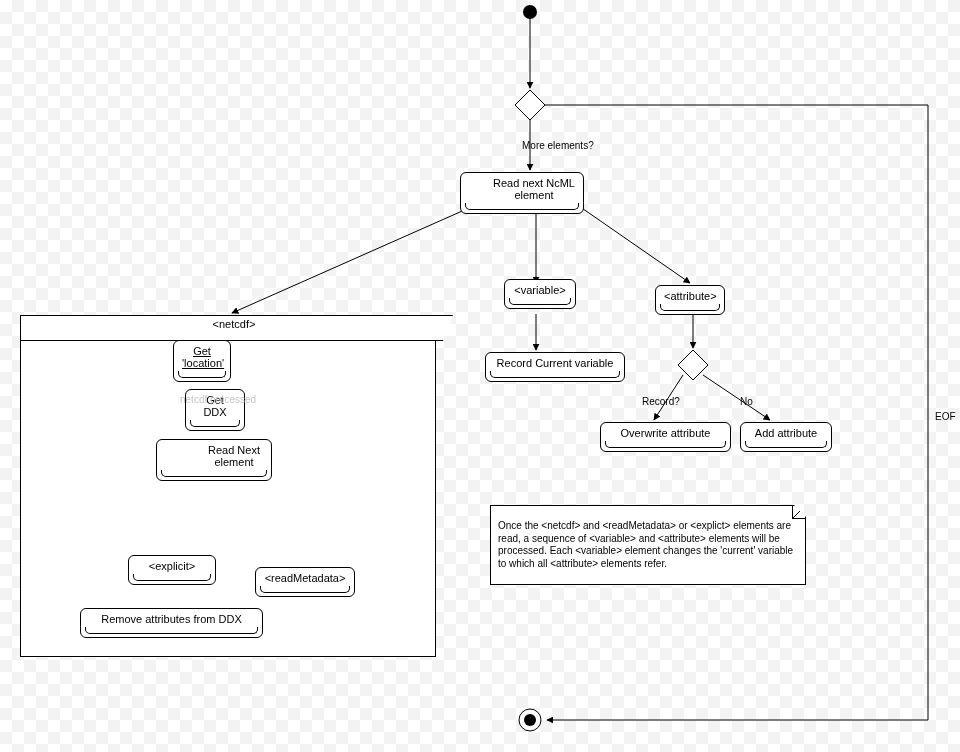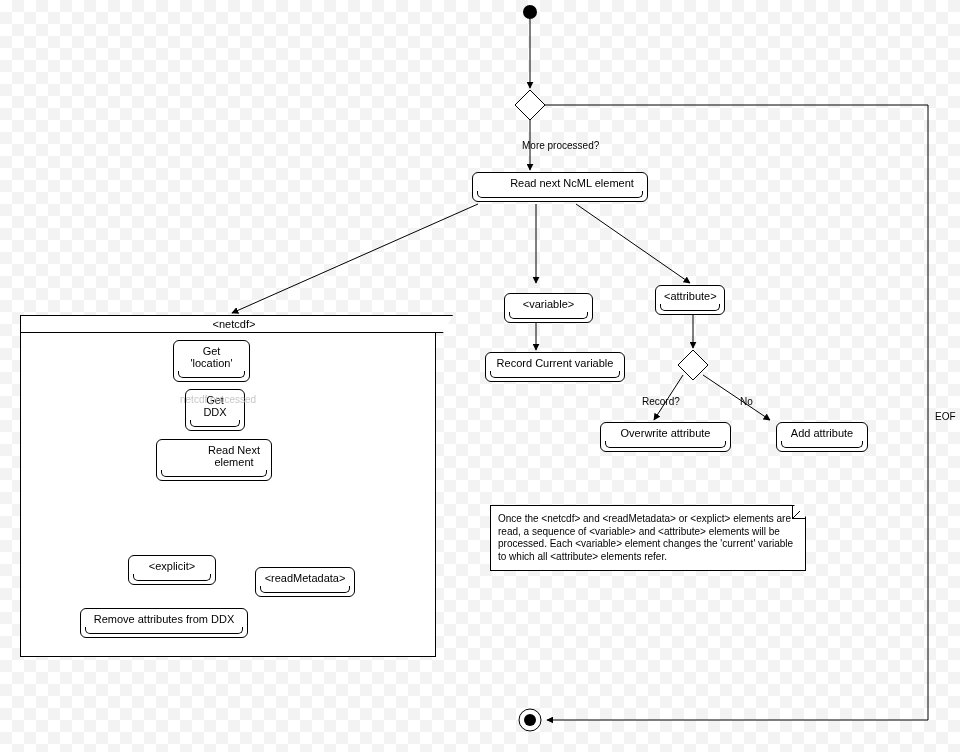--- a/index.html
+++ b/index.html
@@ -52,30 +52,30 @@
     background: #fff;
     border: 1px solid #000;
     z-index: 2;
   }
   .frame-title {
     position: absolute;
     top: -1px; left: -1px;
     border: 1px solid #000;
     border-right: none;
     background: #fff;
-    padding: 2px 14px 2px 8px;
+    padding: 2px 14px 10px 8px;
     font-size: 11px;
     clip-path: polygon(0 0, 100% 0, calc(100% - 10px) 100%, 0 100%);
     white-space: nowrap;
   }
   .note {
     position: absolute;
     background: #fff;
     border: 1px solid #000;
-    padding: 7px 7px;
+    padding: 14px 7px;
     font-size: 10px;
     line-height: 1.25;
     z-index: 2;
     clip-path: polygon(0 0, calc(100% - 12px) 0, 100% 12px, 100% 100%, 0 100%);
   }
   .note .fold {
     position: absolute;
     top: 0; right: 0;
     width: 12px; height: 12px;
     background: linear-gradient(135deg, transparent 49%, #000 49%, #000 51%, #fff 51%);
@@ -138,68 +138,68 @@
   <line x1="213" y1="468" x2="213" y2="495" stroke="#000" marker-end="url(#arrow)"></line>
   <polygon points="213,497 228,512 213,527 198,512" fill="#fff" stroke="#000"></polygon>
 
   <line x1="203" y1="522" x2="168" y2="553" stroke="#000" marker-end="url(#arrow)"></line>
 
   <line x1="223" y1="522" x2="288" y2="553" stroke="#000" marker-end="url(#arrow)"></line>
 
   <line x1="160" y1="584" x2="160" y2="606" stroke="#000" marker-end="url(#arrow)"></line>
 </svg>
 
-<div class="box" style="left:472px; top:172px; width:176px;padding-left:32px;">
+<div class="box" style="left:460px; top:172px; width:124px;padding-left:32px;">
   <span>Read next NcML element</span>
 </div>
 
-<div class="box" style="left:504px; top:293px; width:89px;">
+<div class="box" style="left:504px; top:279px; width:72px;">
   <span>&lt;variable&gt;</span>
 </div>
 <div class="box" style="left:470px; top:352px; width:140px;margin-left:15px;">
   <span>Record Current variable</span>
 </div>
 
 <div class="box" style="left:655px; top:285px; width:70px;">
   <span>&lt;attribute&gt;</span>
 </div>
 <div class="box" style="left:600px; top:422px; width:131px;">
   <span>Overwrite attribute</span>
 </div>
-<div class="box" style="left:740px; top:422px; width:92px;margin-left:36px;">
+<div class="box" style="left:740px; top:422px; width:92px;">
   <span>Add attribute</span>
 </div>
 
-<div class="label" style="left:520px; top:140px;">More processed?</div>
+<div class="label" style="left:520px; top:140px;">More elements?</div>
 <div class="label" style="left:933px; top:411px;text-align:right;">EOF</div>
 <div class="label" style="left:640px; top:396px;">Record?</div>
 <div class="label" style="left:738px; top:396px;">No</div>
 
 <div class="frame" style="left:20px; top:315px; width:414px; height:340px;">
   <div class="frame-title" style="width:410px; text-align:center">
     <span>&lt;netcdf&gt;</span>
   </div>
 </div>
 
-<div class="box" style="left:173px; top:340px; width:77px;">
+<div class="box" style="left:173px; top:340px; width:58px;text-decoration:underline;">
   <span>Get 'location'</span>
 </div>
 <div class="box" style="left:185px; top:389px; width:60px;">
   <span>Get DDX</span>
 </div>
 <span class="faded" style="left:180px; top:394px;">netcdf processed</span>
 <div class="box" style="left:156px; top:439px; width:116px;padding-left:48px;">
   <span>Read Next element</span>
 </div>
 <div class="box" style="left:128px; top:555px; width:88px;">
   <span>&lt;explicit&gt;</span>
 </div>
 <div class="box" style="left:255px; top:555px; width:100px;margin-top:12px;">
   <span>&lt;readMetadata&gt;</span>
 </div>
-<div class="box" style="left:80px; top:608px; width:168px;">
+<div class="box" style="left:80px; top:608px; width:183px;">
   <span>Remove attributes from DDX</span>
 </div>
 
 <div class="note" style="left:490px; top:505px; width:300px;">
   <div class="fold"></div>
   <span>Once the &lt;netcdf&gt; and &lt;readMetadata&gt; or &lt;explict&gt; elements are read, a sequence of &lt;variable&gt; and &lt;attribute&gt; elements will be processed. Each &lt;variable&gt; element changes the 'current' variable to which all &lt;attribute&gt; elements refer.</span>
 </div>
 
 </body></html>

